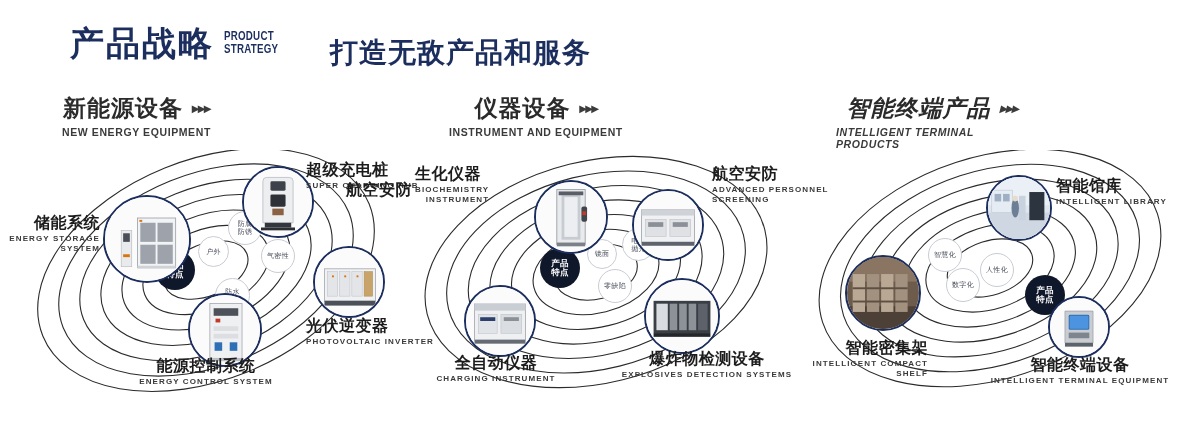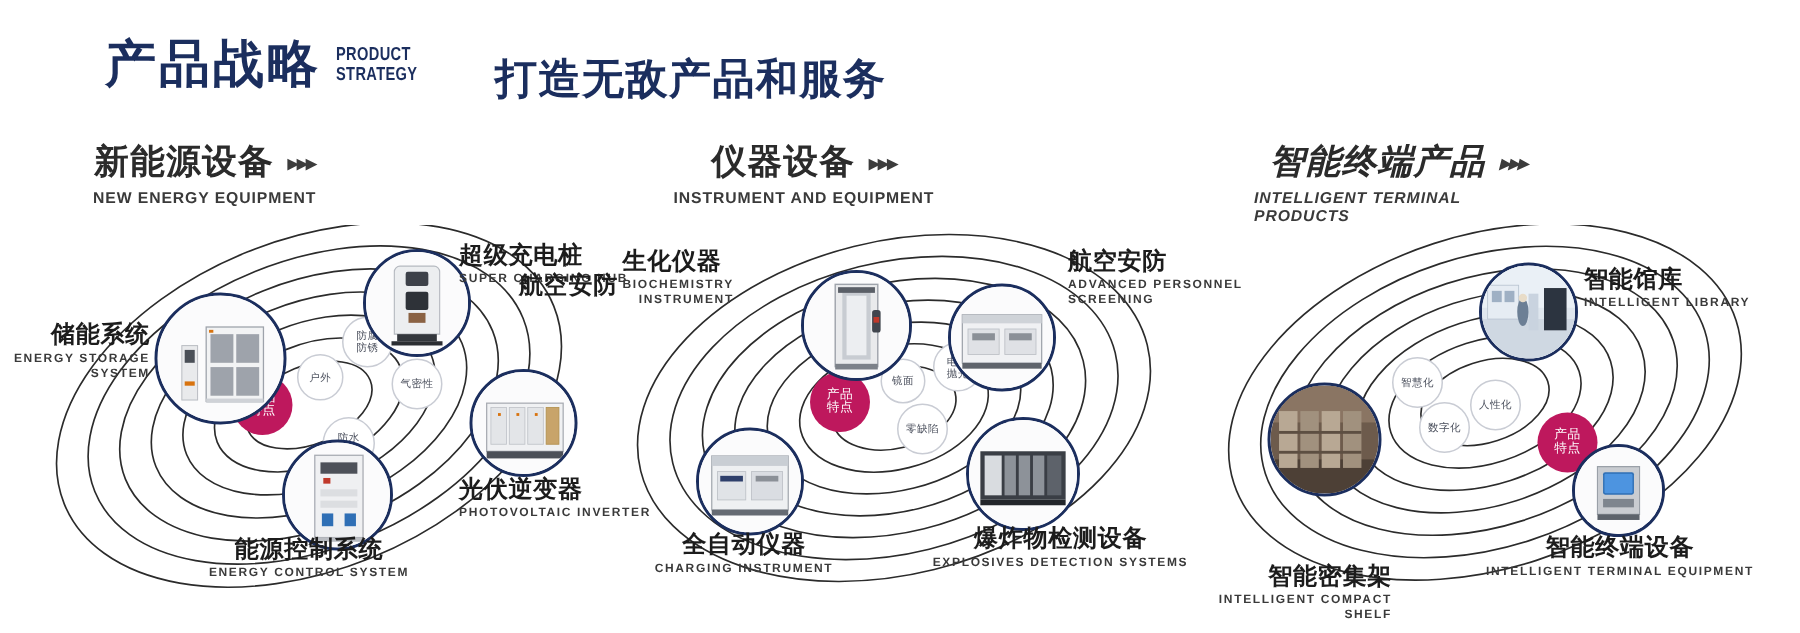--- a/index.html
+++ b/index.html
@@ -64,21 +64,21 @@
   .bub{
     position:absolute;border-radius:50%;
     border:1px solid #c9ccd4;background:#ffffff;
     display:flex;align-items:center;justify-content:center;
     text-align:center;color:#4a4f5c;
     font-size:7px;line-height:8px;letter-spacing:0.3px;
     font-family:"DejaVu Sans",sans-serif;
     box-sizing:border-box;
   }
   .bub.core{
-    background:#be185d;border:none;color:#ffffff;font-weight:normal;
+    background:#0f172a;border:none;color:#ffffff;font-weight:bold;
     font-size:8.5px;line-height:9.5px;
   }
 
   
   .lbl{position:absolute;}
   .lbl .cn{
     font-size:16px;font-weight:bold;color:#1c1c1c;letter-spacing:0.5px;
     font-family:"DejaVu Sans",sans-serif;line-height:19px;white-space:nowrap;
   }
   .lbl .en{
@@ -391,21 +391,21 @@
         <rect x="0" y="0" width="76" height="26" fill="#8a7563"></rect>
         <rect x="0" y="52" width="76" height="24" fill="#4d4036"></rect>
         <rect x="6" y="18" width="13" height="40" fill="#b8a894"></rect>
         <rect x="21" y="18" width="13" height="40" fill="#a1917e"></rect>
         <rect x="36" y="18" width="13" height="40" fill="#b8a894"></rect>
         <rect x="51" y="18" width="13" height="40" fill="#a1917e"></rect>
         <rect x="6" y="32" width="58" height="2" fill="#5d4f42"></rect>
         <rect x="6" y="46" width="58" height="2" fill="#5d4f42"></rect>
       </svg>
     </div>
-    <div class="lbl r" style="left:-42px;top:188px;width:180px;margin-top:36px;">
+    <div class="lbl r" style="left:-42px;top:188px;width:180px;">
       <div class="cn">智能密集架</div>
       <div class="en">
         <span>INTELLIGENT COMPACT</span><br>
         <span>SHELF</span>
       </div>
     </div>
 
     <div class="pcircle" style="left:258px;top:146px;width:62px;height:62px;">
       <svg class="art" viewBox="0 0 62 62">
         <rect x="0" y="0" width="62" height="62" fill="#fbfbfc"></rect>

